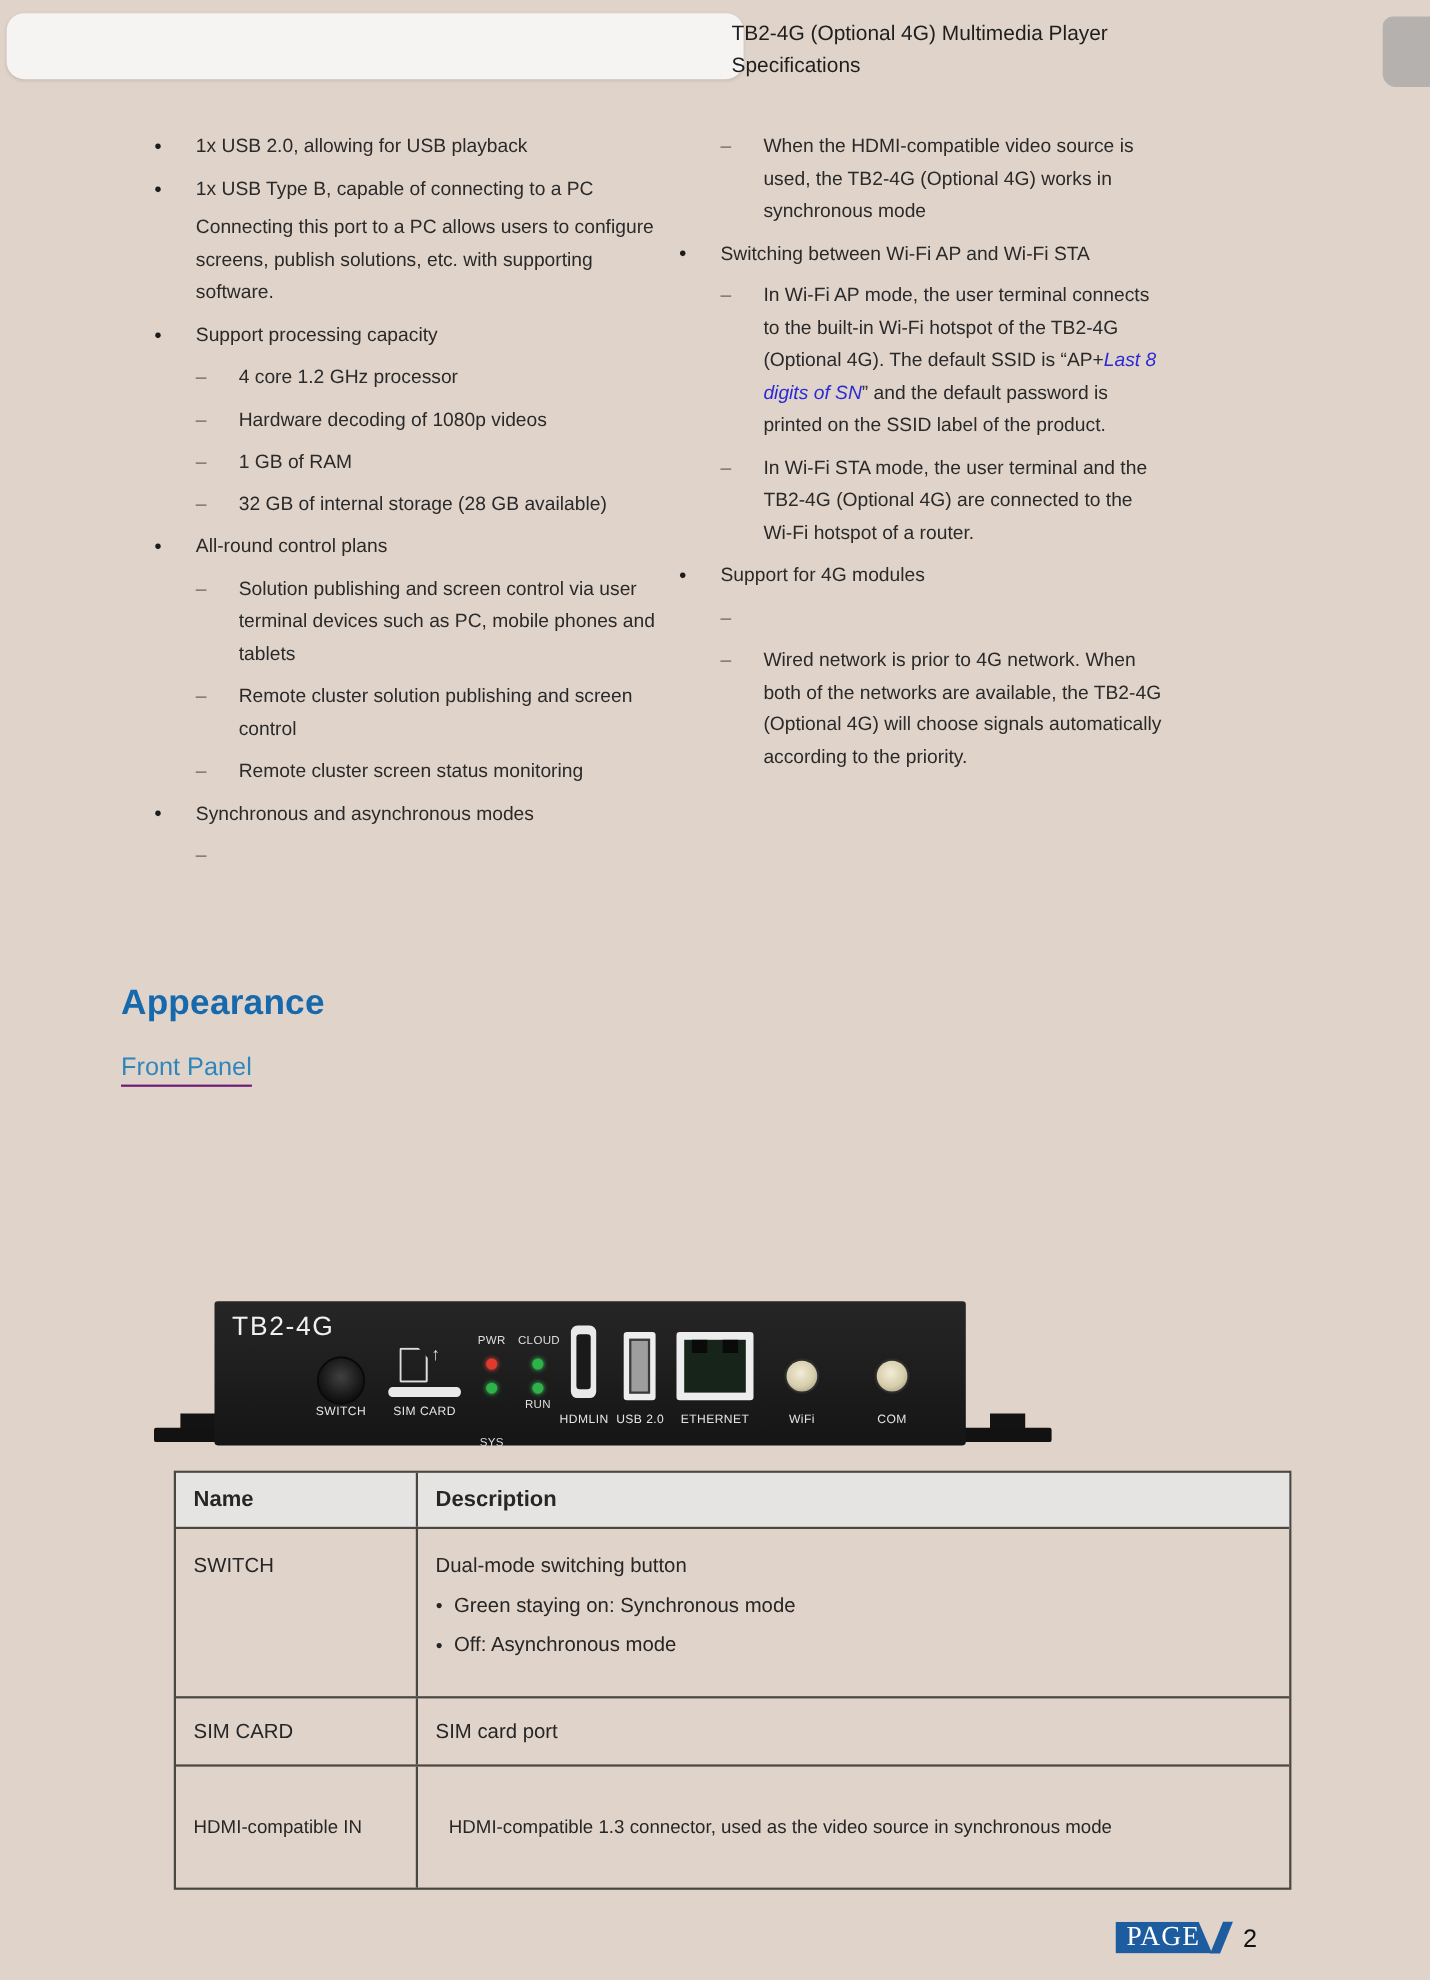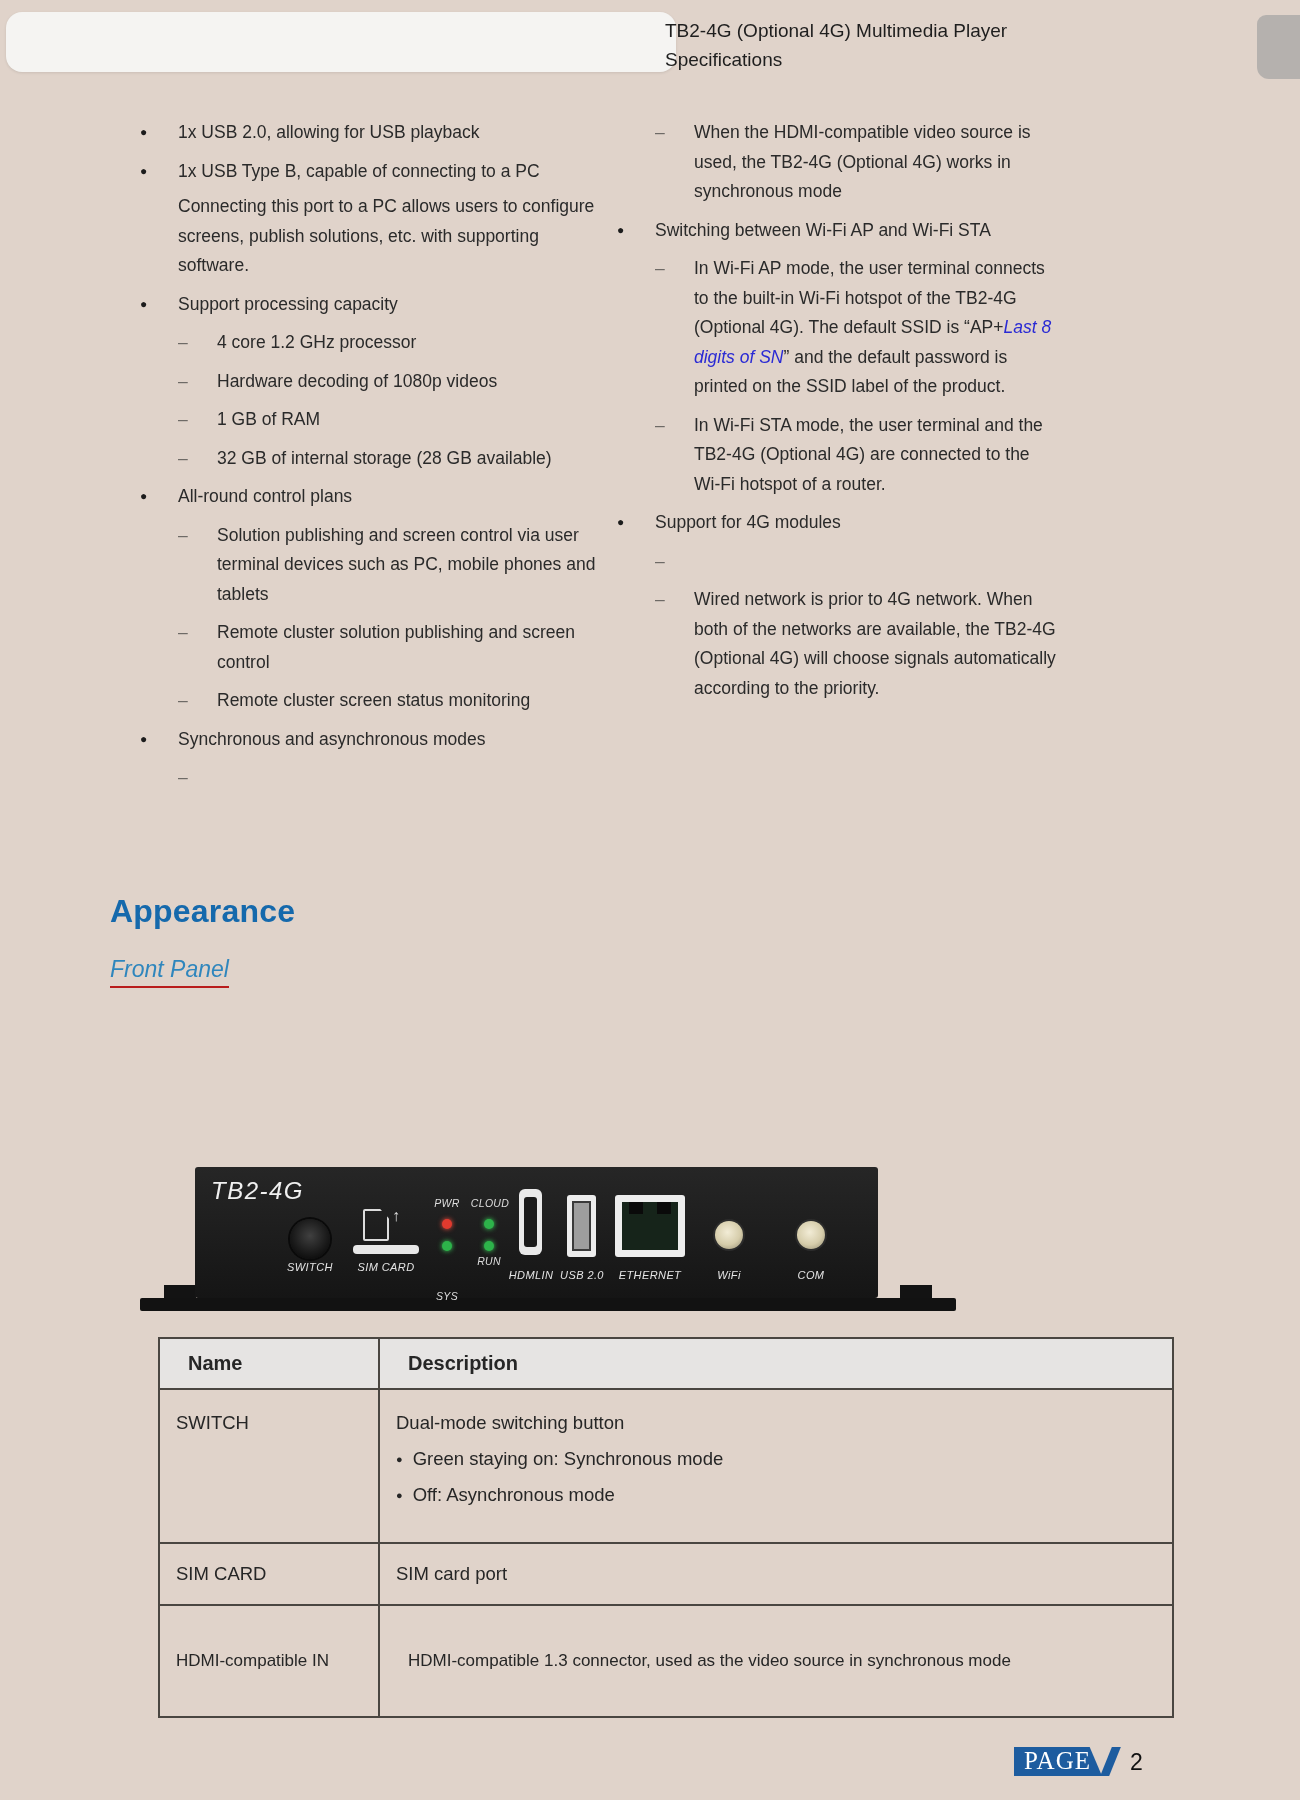--- a/index.html
+++ b/index.html
@@ -25,26 +25,26 @@
   .li .marker.b{font-size:12px;color:#1c1c1c;}
   .li.dash{padding-left:38px;}
   .li.dash .marker{flex:0 0 39px;color:#6e6a66;}
   .li.para{padding-left:38px;margin-top:-3px;}
   .seg-em{font-style:italic;color:#2a2ad4;}
 
   
   .h1{position:absolute;left:110px;top:893px;font-size:32px;font-weight:bold;
       color:#1569ac;letter-spacing:.2px;}
   .h2{position:absolute;left:110px;top:956px;font-size:23px;color:#2f86bd;}
-  .h2 .h2-inner{border-bottom:2px solid #b91c1c;padding-bottom:4px;font-style:italic;}
+  .h2 .h2-inner{border-bottom:2px solid #701a75;padding-bottom:4px;}
 
   
   .device{position:absolute;left:140px;top:1165px;width:820px;height:152px;}
-  .dev-body{position:absolute;left:55px;top:2px;width:683px;height:131px;
-            background:linear-gradient(180deg,#262626,#151515);border-radius:3px;font-style:italic;}
+  .dev-body{position:absolute;left:55px;top:18px;width:683px;height:131px;
+            background:linear-gradient(180deg,#262626,#151515);border-radius:3px;}
   .dev-ear{position:absolute;top:120px;width:32px;height:16px;background:#131313;}
   .dev-ear.l{left:24px;} .dev-ear.r{left:760px;}
   .dev-bar{position:absolute;left:0;top:133px;width:816px;height:13px;background:#121212;border-radius:2px;}
   .dev-body *{position:absolute;}
   .dev-model{left:16px;top:10px;font-size:24px;color:#f0f0f0;letter-spacing:1.5px;font-weight:500;}
   .switch-btn{left:95px;top:52px;width:40px;height:40px;border-radius:50%;
               background:radial-gradient(circle at 50% 42%,#404040 0%,#1b1b1b 55%,#000 100%);
               box-shadow:0 0 0 2px #0a0a0a;}
   .dev-label{color:#e4e4e4;font-size:11px;letter-spacing:.4px;white-space:nowrap;transform:translateX(-50%);}
   .sim-icon{left:168px;top:42px;width:22px;height:28px;border:2px solid #dcdcdc;border-radius:2px;
@@ -68,21 +68,21 @@
        box-shadow:0 0 0 2px #2c2c2c;}
 
   
   .spec-table{position:absolute;left:158px;top:1337px;width:1016px;
               border:2px solid #4a4641;box-sizing:border-box;}
   .t-row{display:grid;grid-template-columns:220px 1fr;border-bottom:2px solid #4a4641;}
   .t-row:last-child{border-bottom:none;gap:12px;}
   .t-row .cell{padding:12px 16px;box-sizing:border-box;}
   .t-row .cell-name{border-right:2px solid #4a4641;}
   .t-head{background:#e6e4e3;font-weight:bold;font-size:20px;}
-  .t-head .cell{padding:13px 28px;}
+  .t-head .cell{padding:13px 16px;}
   .t-body{font-size:18.5px;}
   .t-row.r0{min-height:152px;} .t-row.r0 .cell{padding-top:22px;}
   .t-row.r1{min-height:60px;} .t-row.r1 .cell{display:flex;flex-direction:column;justify-content:center;}
   .t-row.r2{min-height:110px;} .t-row.r2 .cell{display:flex;flex-direction:column;justify-content:center;}
   .t-row.small{font-size:17px;}
   .desc-line{margin:0;}
   .desc-line + .desc-line{margin-top:14px;}
   .mini-bullet{font-size:11px;margin-right:10px;vertical-align:2px;}
 
   

